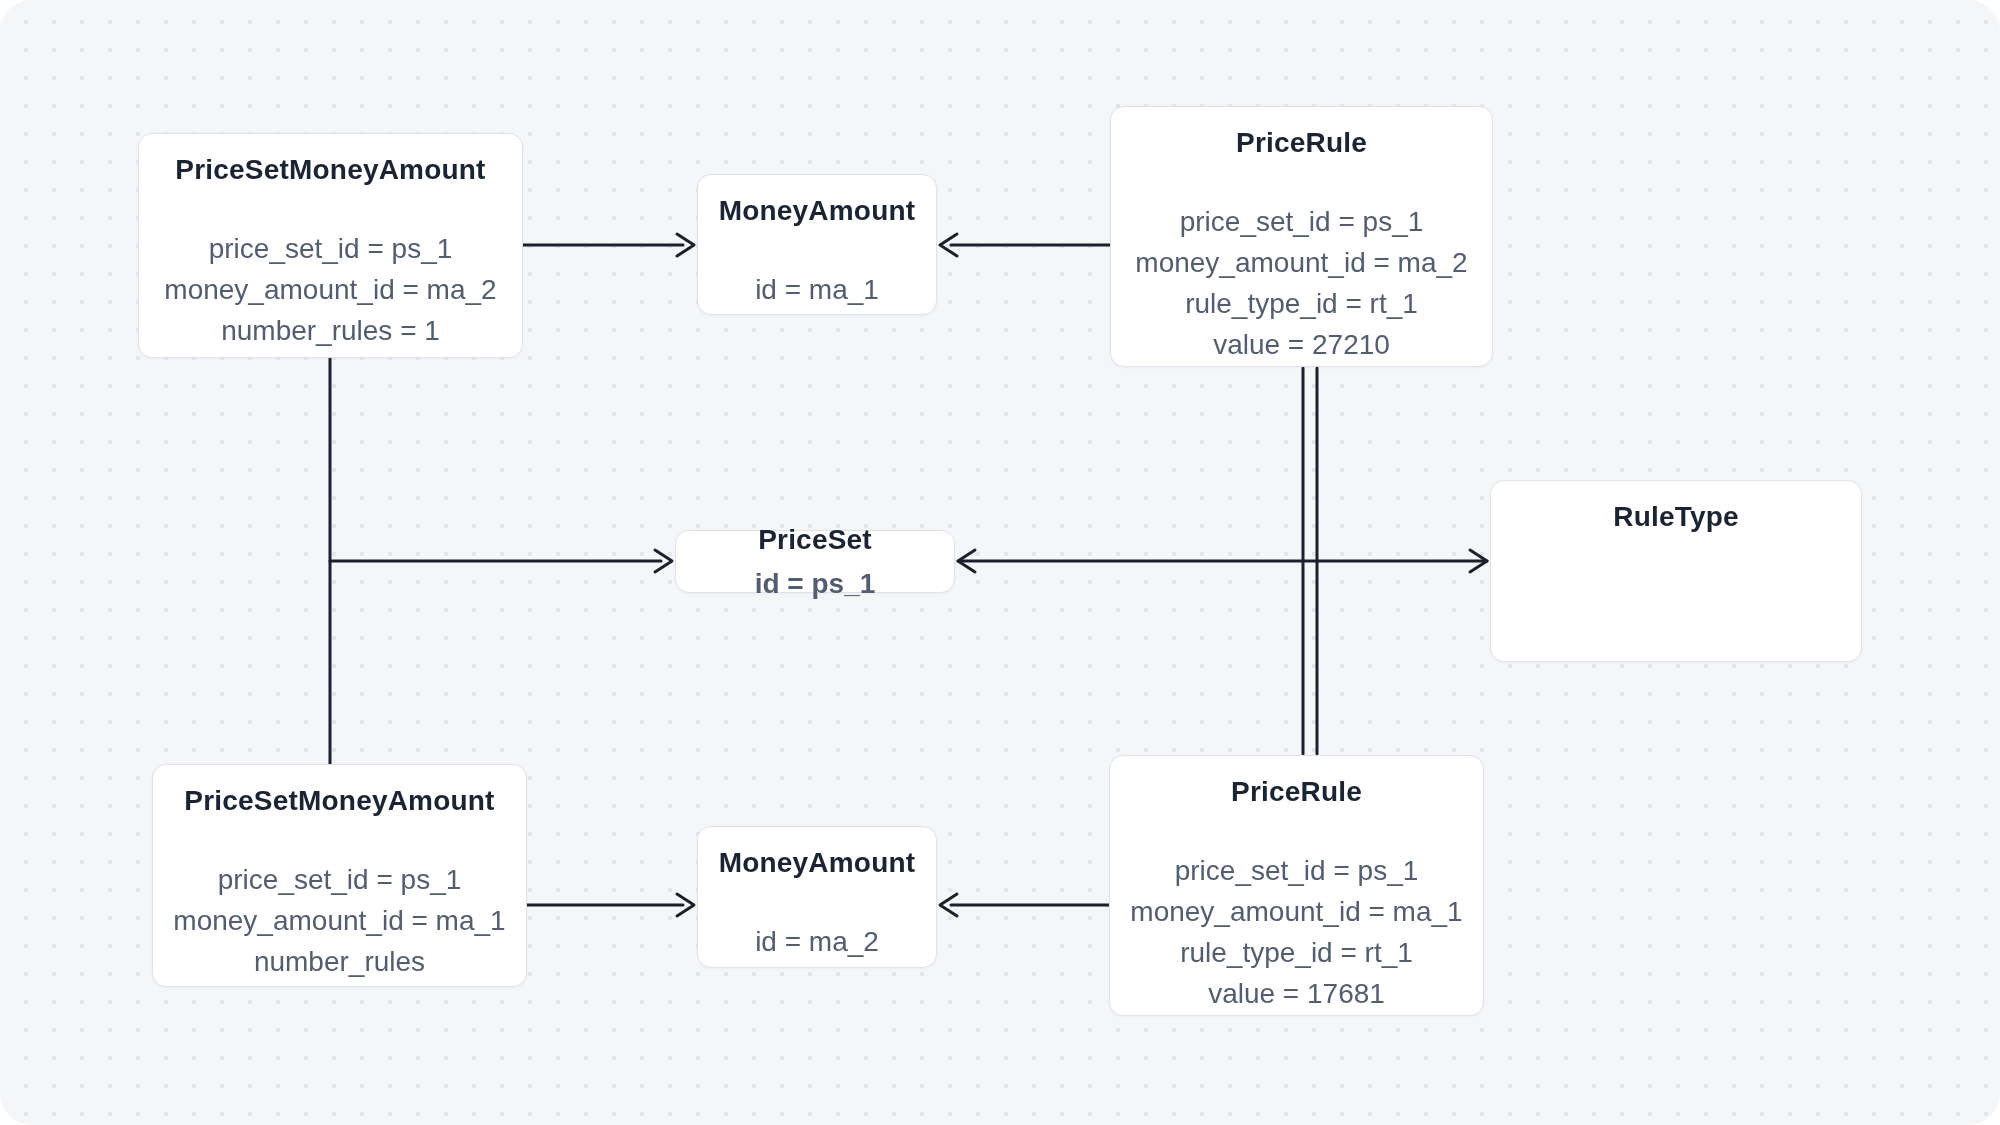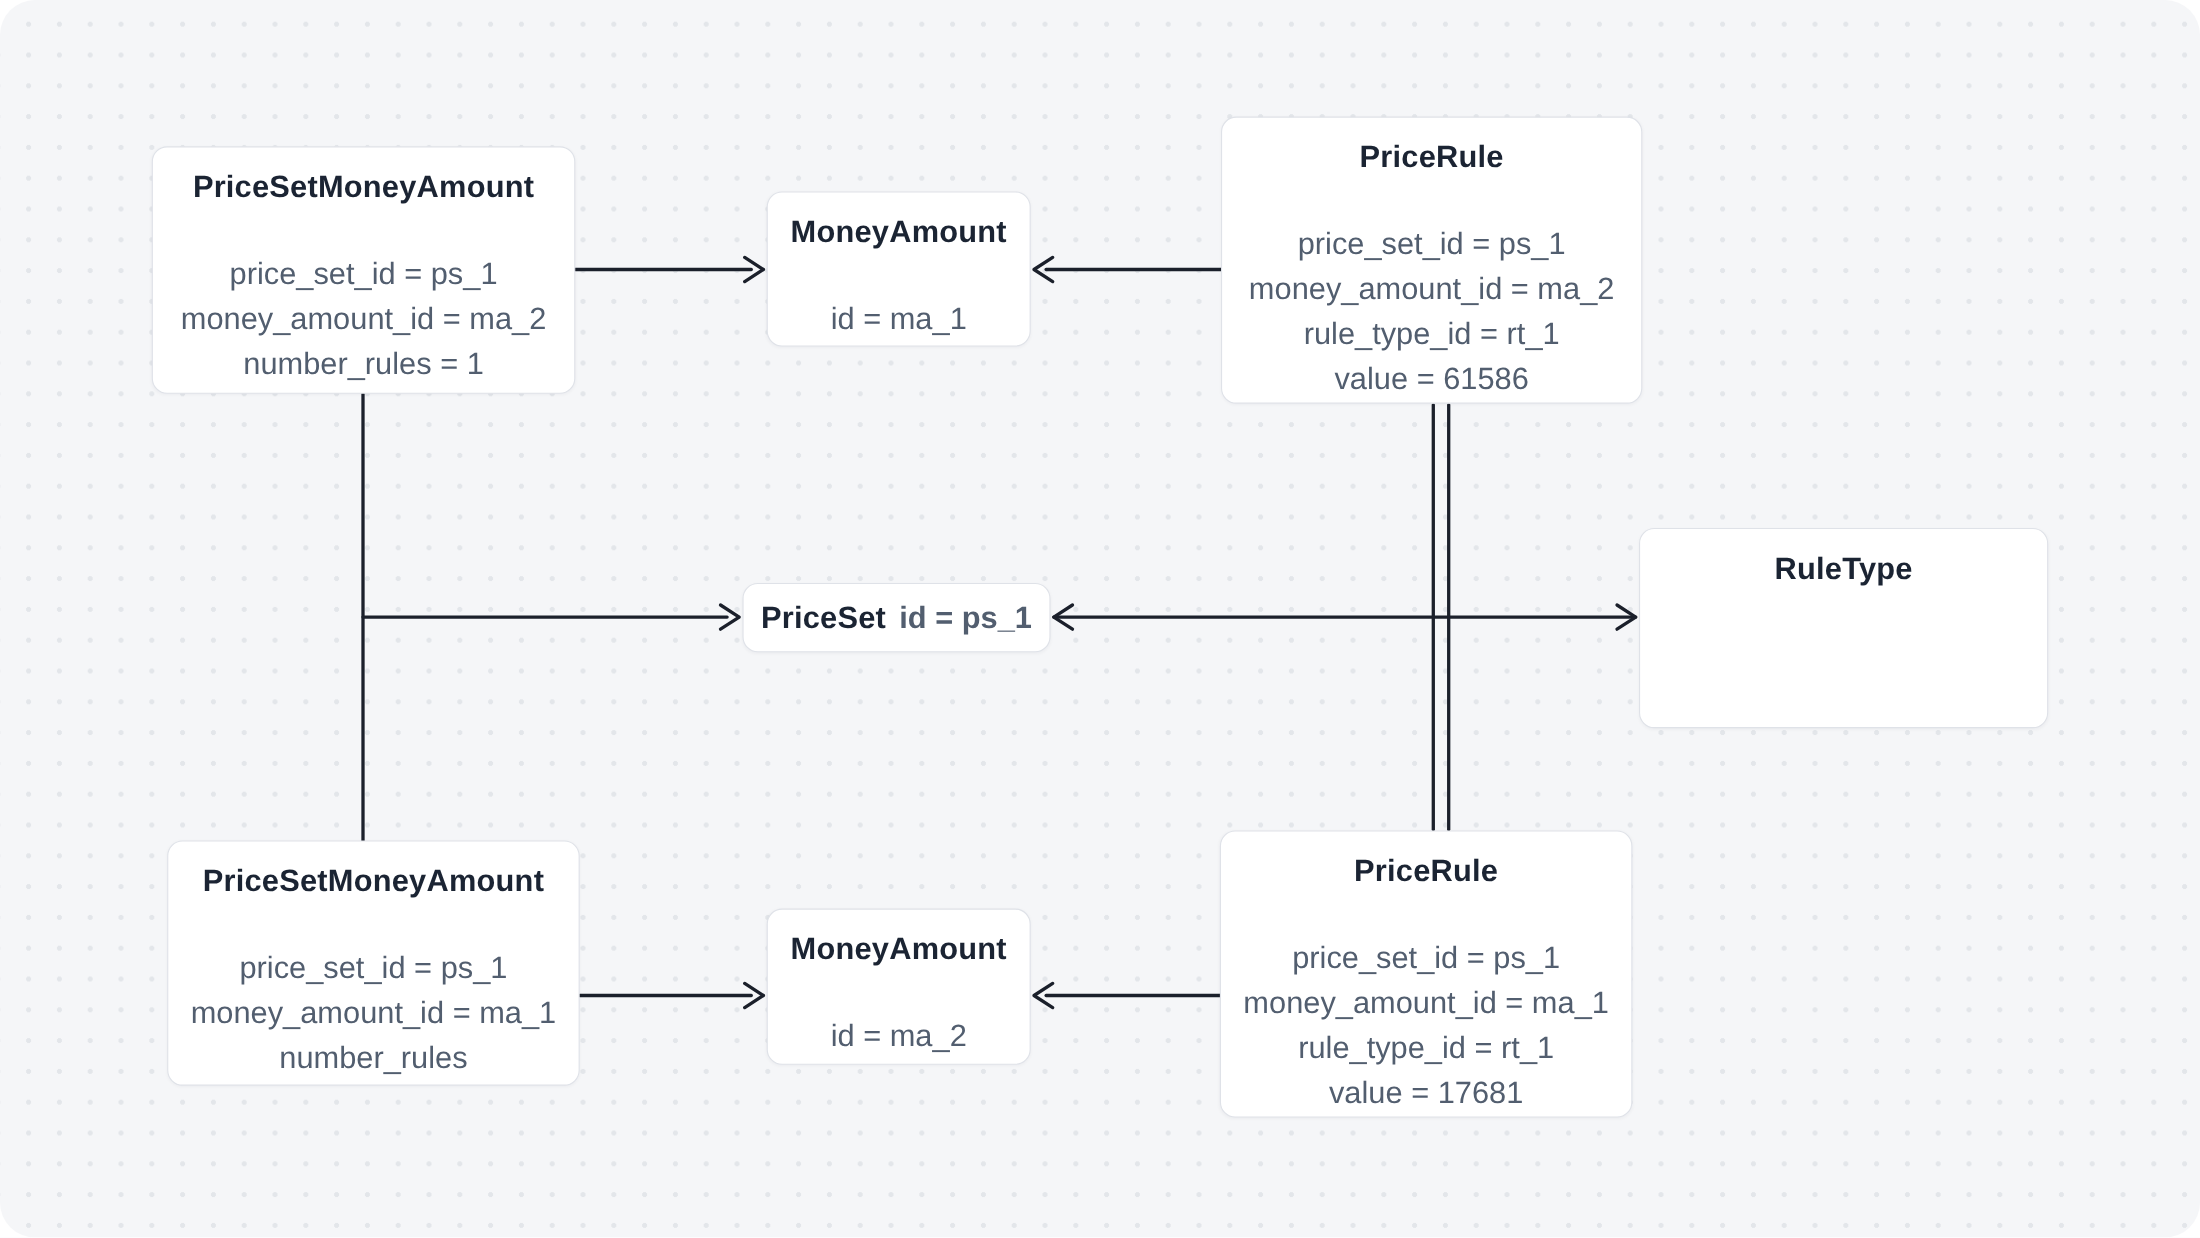--- a/index.html
+++ b/index.html
@@ -29,21 +29,21 @@
     box-shadow:0 1px 3px rgba(16,24,40,.04);
   }
   .node .title{
     font-size:28px;font-weight:600;color:#1b2433;
     line-height:30px;margin:0 0 43px 0;letter-spacing:.2px;
   }
   .node .attr{
     font-size:28px;color:#525e6f;line-height:41px;
   }
   .node.inline{
-    display:flex;flex-direction:row;align-items:center;justify-content:center;
+    display:flex;flex-direction:column;align-items:center;justify-content:center;
     gap:12px;padding:0;text-align:center;
   }
   .node.inline .title{margin:0;line-height:normal;}
   .node.inline .attr{line-height:normal;font-weight:bold;}
 
   .n-psma-top {left:138px; top:133px; width:385px; height:225px;}
   .n-ma-top   {left:697px; top:174px; width:240px; height:141px;}
   .n-pr-top   {left:1110px;top:106px; width:383px; height:261px;}
   .n-ps       {left:675px; top:530px; width:280px; height:63px;}
   .n-rt       {left:1490px;top:480px; width:372px; height:182px;}
@@ -96,21 +96,21 @@
     <div class="node n-ma-top">
       <div class="title">MoneyAmount</div>
       <div class="attr">id = ma_1</div>
     </div>
 
     <div class="node n-pr-top">
       <div class="title">PriceRule</div>
       <div class="attr">price_set_id = ps_1</div>
       <div class="attr">money_amount_id = ma_2</div>
       <div class="attr">rule_type_id = rt_1</div>
-      <div class="attr">value = 61586</div>
+      <div class="attr">value = 27210</div>
     </div>
 
     <div class="node inline n-ps">
       <span class="title">PriceSet</span>
       <span class="attr">id = ps_1</span>
     </div>
 
     <div class="node n-rt">
       <div class="title">RuleType</div>
     </div>

